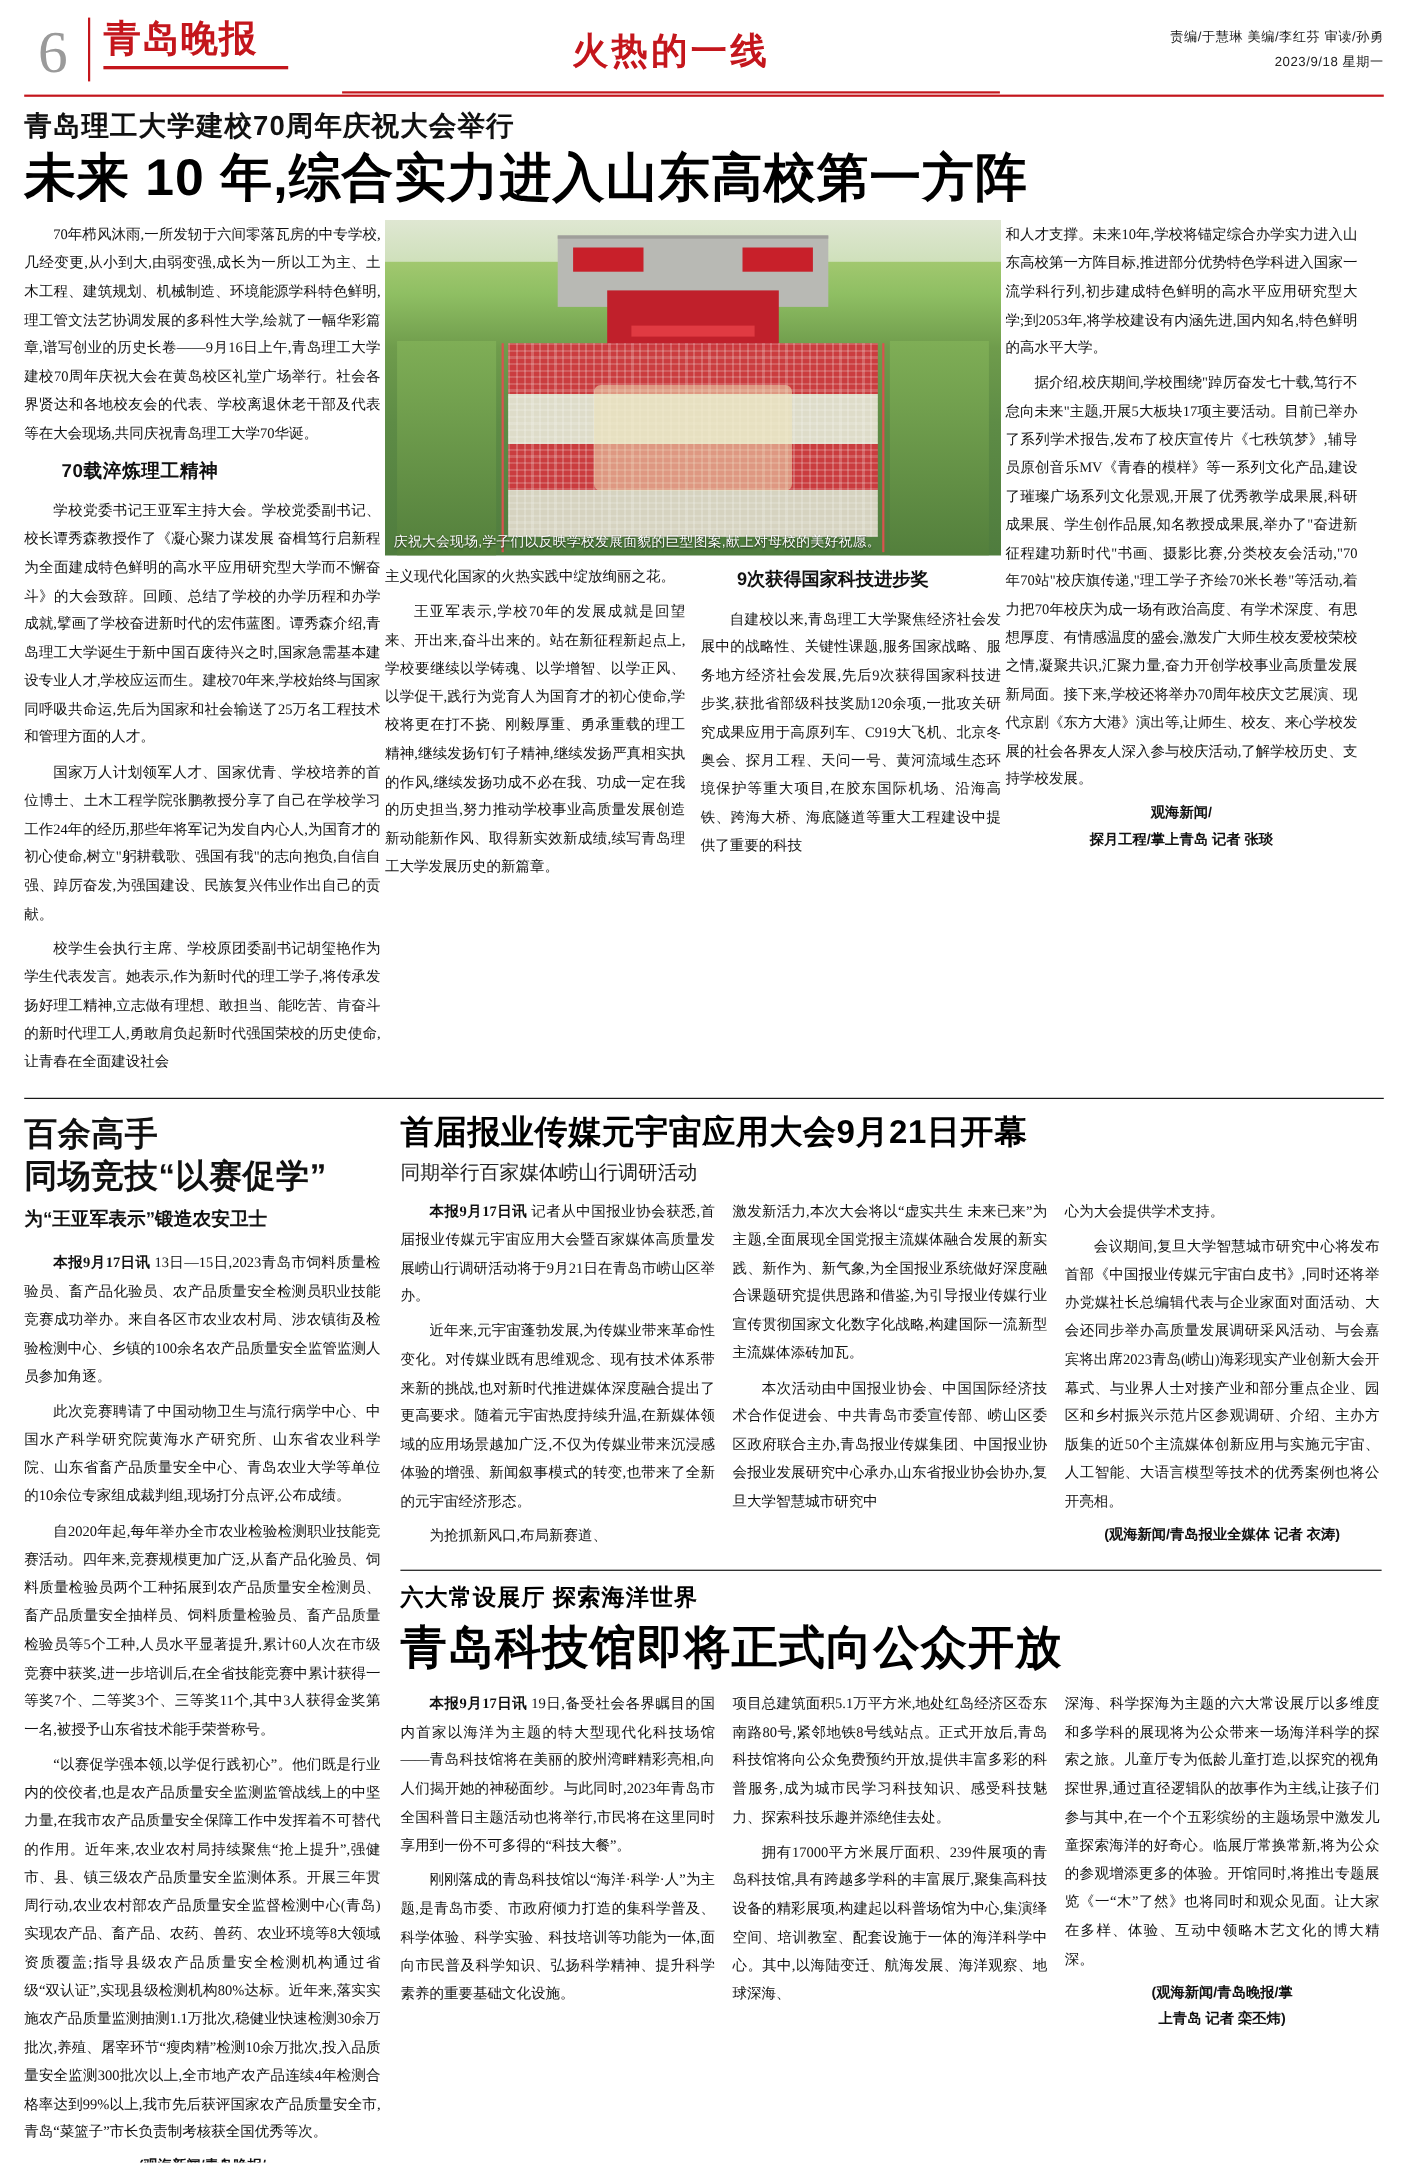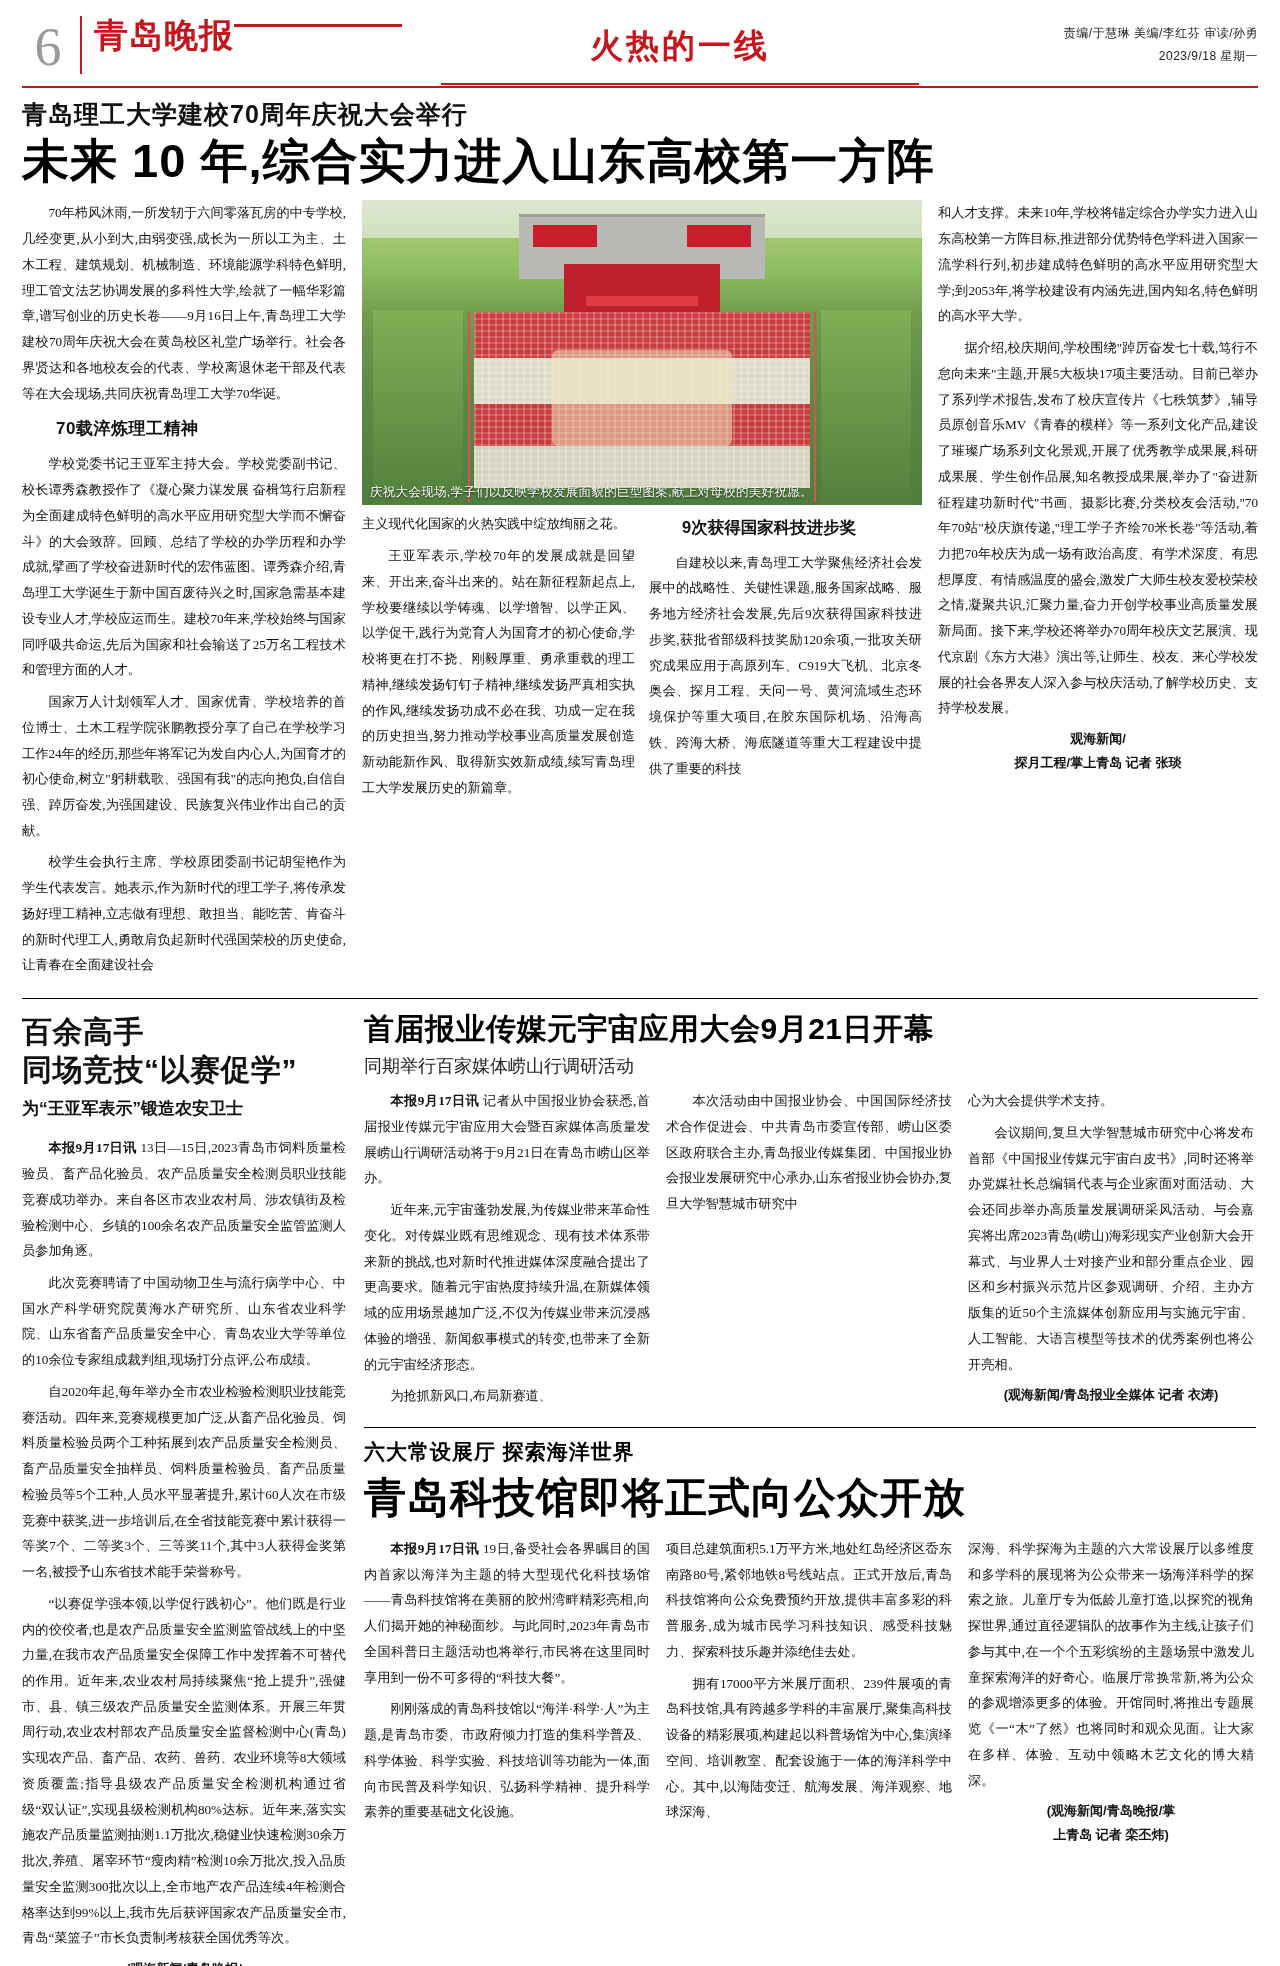--- a/index.html
+++ b/index.html
@@ -41,21 +41,21 @@
     padding-top: 8px;
   }
   .mast-divider {
     width: 2px;
     background: #c4161c;
     height: 58px;
     margin: 4px 12px 0 6px;
   }
   .paper-logo {
     display: flex;
-    flex-direction: row;
+    flex-direction: column;
     justify-content: flex-start;
     padding-top: 6px;
   }
   .paper-logo-name {
     font-family: "Liberation Serif", serif;
     font-weight: bold;
     font-size: 34px;
     color: #c4161c;
     letter-spacing: 1px;
     line-height: 1.05;
@@ -119,21 +119,21 @@
     letter-spacing: 1px;
     color: #000;
     line-height: 1.18;
     margin: 2px 0 12px 0;
     white-space: nowrap;
   }
 
   
   .lead-block {
     display: flex;
-    gap: 16px;
+    gap: 4px;
   }
   .col {
     font-size: 13.2px;
     line-height: 1.95;
     text-align: justify;
     color: #111;
   }
   .col p {
     margin: 0 0 6px 0;
     text-indent: 2em;
@@ -407,20 +407,21 @@
       <div class="big-head">首届报业传媒元宇宙应用大会9月21日开幕</div>
       <div class="big-head-sub">同期举行百家媒体崂山行调研活动</div>
 
       <div class="three-cols">
         <div class="col tc">
           <p><span class="lead-b">本报9月17日讯</span><span>  记者从中国报业协会获悉,首届报业传媒元宇宙应用大会暨百家媒体高质量发展崂山行调研活动将于9月21日在青岛市崂山区举办。</span></p>
           <p>近年来,元宇宙蓬勃发展,为传媒业带来革命性变化。对传媒业既有思维观念、现有技术体系带来新的挑战,也对新时代推进媒体深度融合提出了更高要求。随着元宇宙热度持续升温,在新媒体领域的应用场景越加广泛,不仅为传媒业带来沉浸感体验的增强、新闻叙事模式的转变,也带来了全新的元宇宙经济形态。</p>
           <p>为抢抓新风口,布局新赛道、</p>
         </div>
         <div class="col tc">
+          <p class="noindent">激发新活力,本次大会将以“虚实共生 未来已来”为主题,全面展现全国党报主流媒体融合发展的新实践、新作为、新气象,为全国报业系统做好深度融合课题研究提供思路和借鉴,为引导报业传媒行业宣传贯彻国家文化数字化战略,构建国际一流新型主流媒体添砖加瓦。</p>
           <p>本次活动由中国报业协会、中国国际经济技术合作促进会、中共青岛市委宣传部、崂山区委区政府联合主办,青岛报业传媒集团、中国报业协会报业发展研究中心承办,山东省报业协会协办,复旦大学智慧城市研究中</p>
         </div>
         <div class="col tc">
           <p class="noindent">心为大会提供学术支持。</p>
           <p>会议期间,复旦大学智慧城市研究中心将发布首部《中国报业传媒元宇宙白皮书》,同时还将举办党媒社长总编辑代表与企业家面对面活动、大会还同步举办高质量发展调研采风活动、与会嘉宾将出席2023青岛(崂山)海彩现实产业创新大会开幕式、与业界人士对接产业和部分重点企业、园区和乡村振兴示范片区参观调研、介绍、主办方版集的近50个主流媒体创新应用与实施元宇宙、人工智能、大语言模型等技术的优秀案例也将公开亮相。</p>
           <div class="byline">(观海新闻/青岛报业全媒体  记者  衣涛)</div>
         </div>
       </div>
 
       <div class="hr-col"></div>

